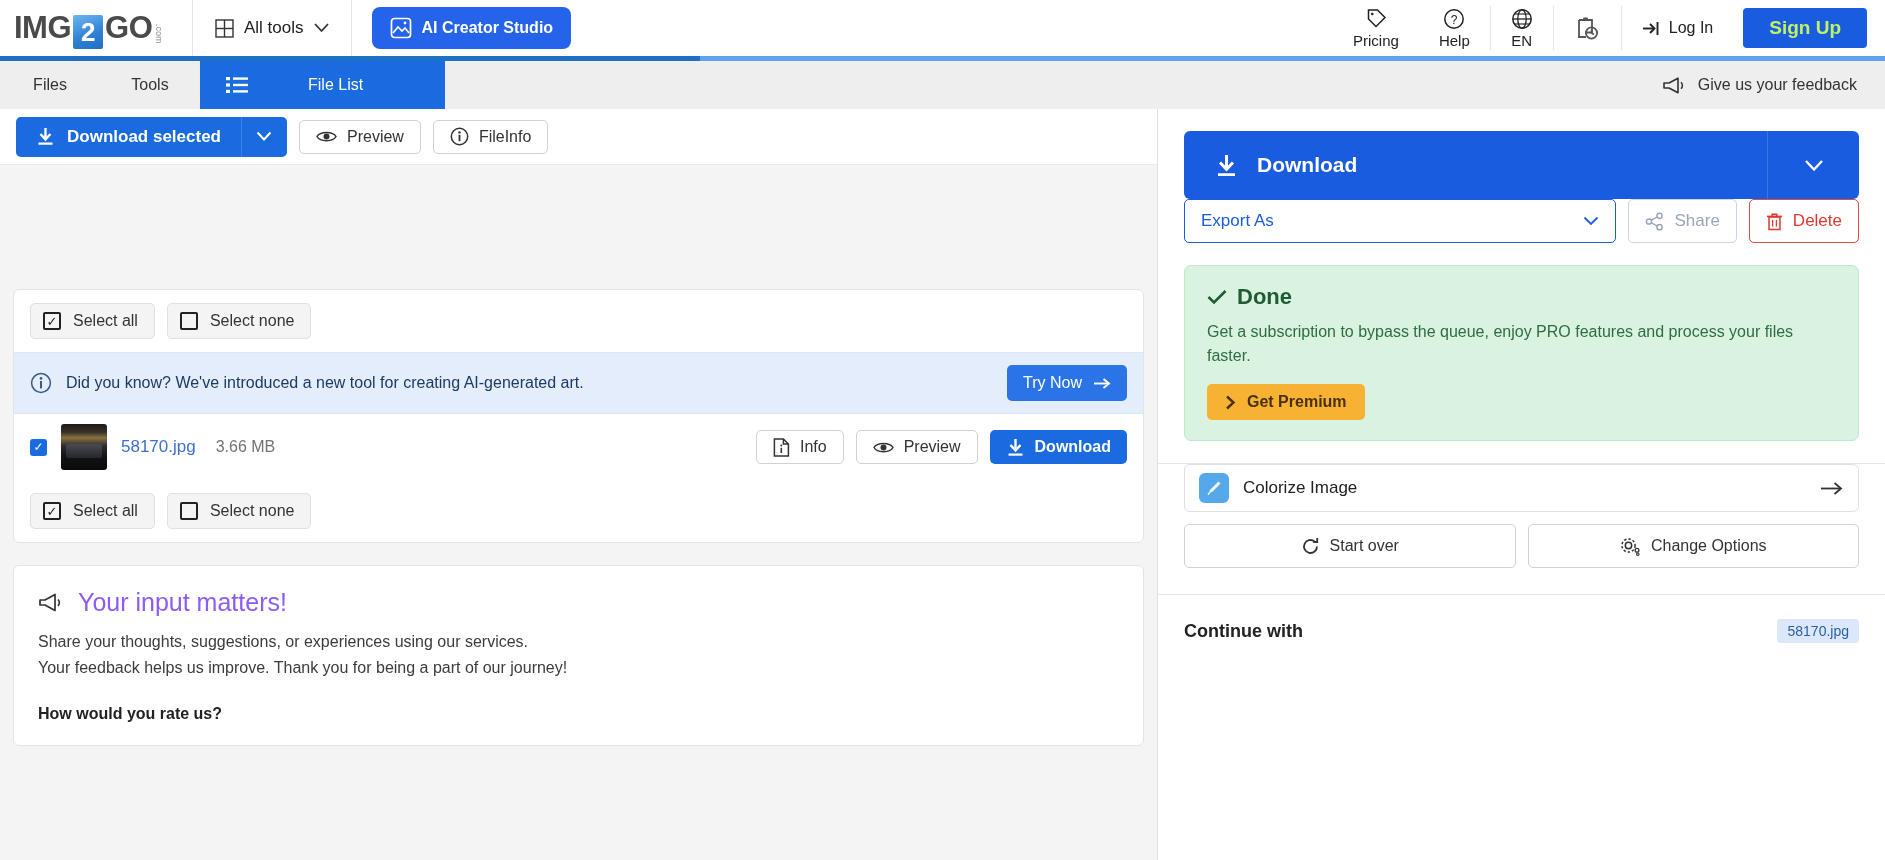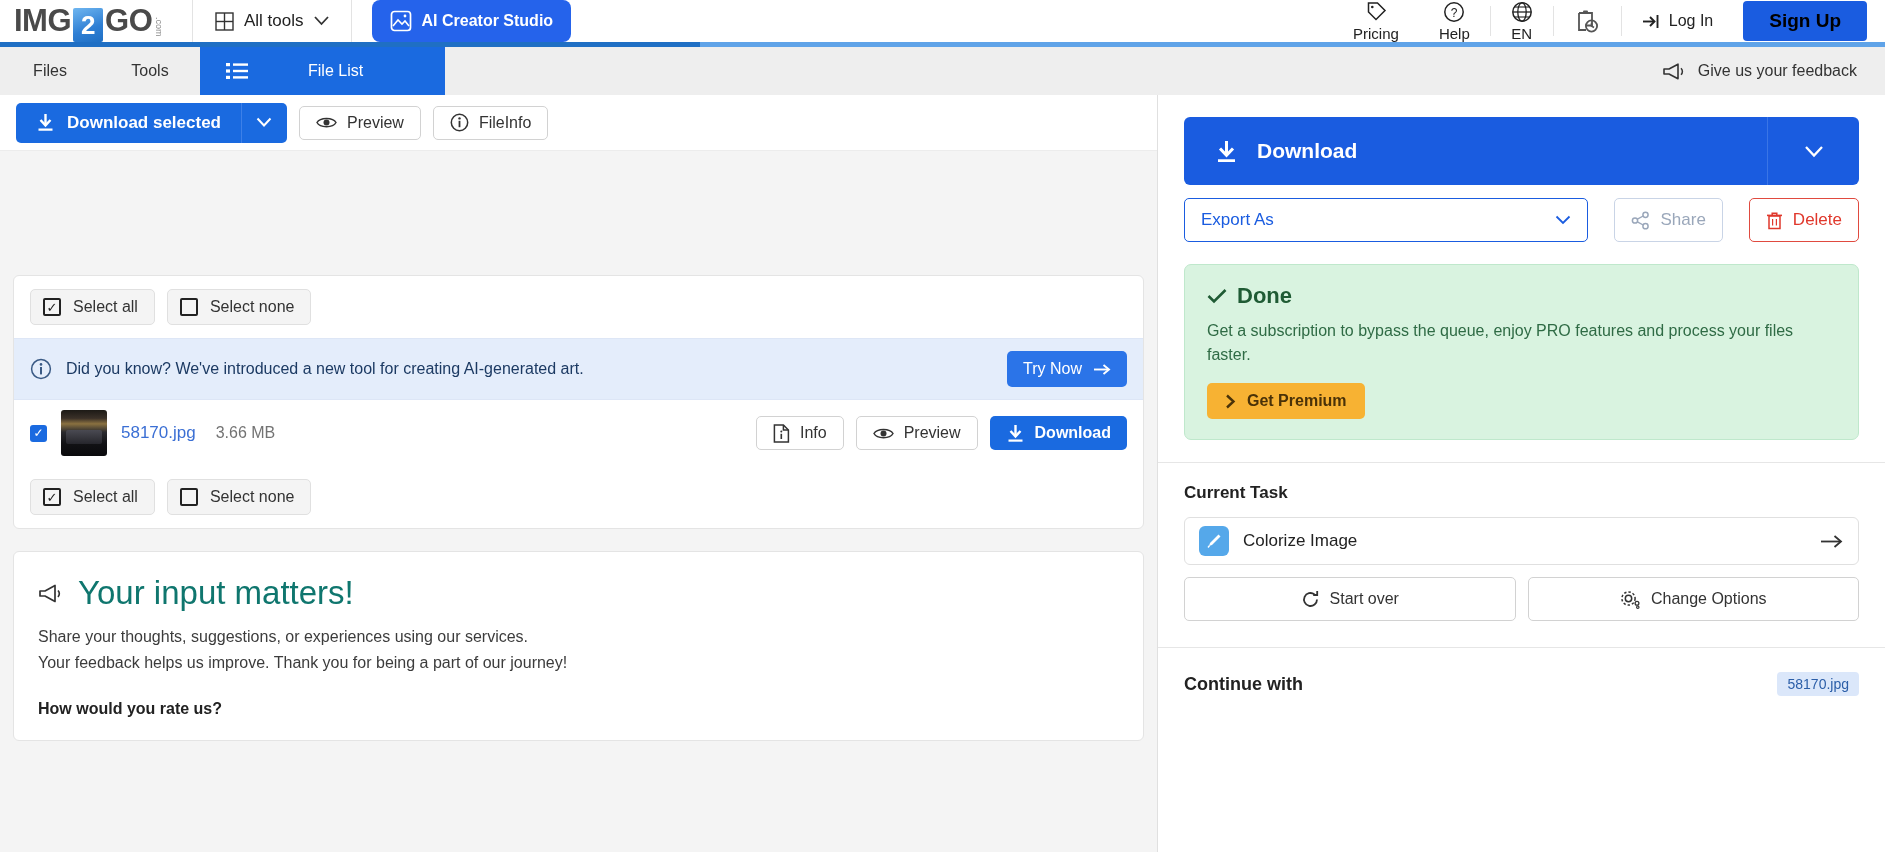--- a/index.html
+++ b/index.html
@@ -6,21 +6,21 @@
   html, body {
     width: 1885px; height: 860px;
     font-family: "Liberation Sans", sans-serif;
     background: #ffffff;
     overflow: hidden;
     color: #222;
   }
 
   
   .topbar {
-    height: 42px;
+    height: 56px;
     display: flex;
     align-items: stretch;
     background: #ffffff;
     position: relative;
   }
   .logo-cell {
     width: 193px;
     display: flex;
     align-items: center;
     padding-left: 14px;
@@ -77,21 +77,21 @@
     font-size: 15px; color: #222;
     cursor: pointer;
     min-width: 60px;
   }
   .nav-sep { width: 1px; background: #e3e3e3; margin: 6px 0; }
   .login-btn {
     display: flex; align-items: center; gap: 7px;
     padding: 0 20px; font-size: 16px; color: #222; cursor: pointer; justify-content: space-between;
   }
   .signup-btn {
-    background: #1a5ce0; color: #000000;
+    background: #1a5ce0; color: #bef264;
     font-size: 19px; font-weight: bold;
     border: none; border-radius: 4px;
     padding: 0 26px;
     margin: 5px 18px 5px 10px;
     height: 40px;
     align-self: center;
     cursor: pointer;
     font-family: "Liberation Sans", sans-serif;
   }
 
@@ -255,40 +255,40 @@
   .file-actions { margin-left: auto; display: flex; gap: 12px; align-items: center; }
 
   
   .feedback-card {
     background: #fff; border: 1px solid #e4e4e4; border-radius: 6px;
     margin: 22px 13px 0 13px;
     padding: 22px 24px;
   }
   .fb-title {
     display: flex; align-items: center; gap: 14px;
-    font-size: 33px; color: #0f766e; font-weight: normal;
+    font-size: 25px; color: #8b5cf6; font-weight: normal;
     margin-bottom: 12px;
   }
   .fb-line { font-size: 16px; color: #3c3c3c; line-height: 1.62; }
   .fb-rate { font-size: 16px; font-weight: bold; color: #222; margin-top: 24px; }
 
   
   .dl-big {
     display: flex; height: 68px; border-radius: 6px; overflow: hidden;
     background: #1a5ce0; color: #fff;
   }
   .dl-big .main {
     flex: 1 1 auto; display: flex; align-items: center; gap: 18px;
     padding-left: 30px; font-size: 21px; font-weight: bold; cursor: pointer;
   }
   .dl-big .caret {
     width: 92px; display: flex; align-items: center; justify-content: center;
     border-left: 1px solid #3a75e6; cursor: pointer;
   }
-  .rp-actions { display: flex; gap: 26px; margin-top: 13px; }
+  .rp-actions { display: flex; gap: 12px; margin-top: 0; }
   .ob-export {
     flex: 1 1 auto;
     border: 1px solid #1a5ce0; color: #1a5ce0; background: #fff;
     border-radius: 5px; height: 44px;
     display: flex; align-items: center; justify-content: space-between;
     padding: 0 16px; font-size: 17px; cursor: pointer;
   }
   .ob-share {
     border: 1px solid #c9d4e6; color: #9aa7ba; background: #fff;
     border-radius: 5px; height: 44px;
@@ -704,21 +704,20 @@
           <svg width="11" height="15" viewBox="0 0 11 15">
               <polyline points="2,1.5 8.5,7.5 2,13.5" fill="none" stroke="#4a3208" stroke-width="2.4"></polyline>
             </svg>
         </span>
         <span>Get Premium</span>
       </button>
     </div>
 
     <div class="rp-divider"></div>
 
-    <div class="rp-section-title">Current Task</div>
 
     <div class="task-row">
       <span class="task-icon">
         <svg width="18" height="18" viewBox="0 0 18 18">
             <path d="M13.5 2.5 L15.5 4.5 L7 13 L4 14 L5 11 Z" fill="#fff"></path>
             <path d="M4.5 13.6 L3 15.5" stroke="#fff" stroke-width="1.5"></path>
           </svg>
       </span>
       <span class="task-label">Colorize Image</span>
       <span class="task-arrow">

